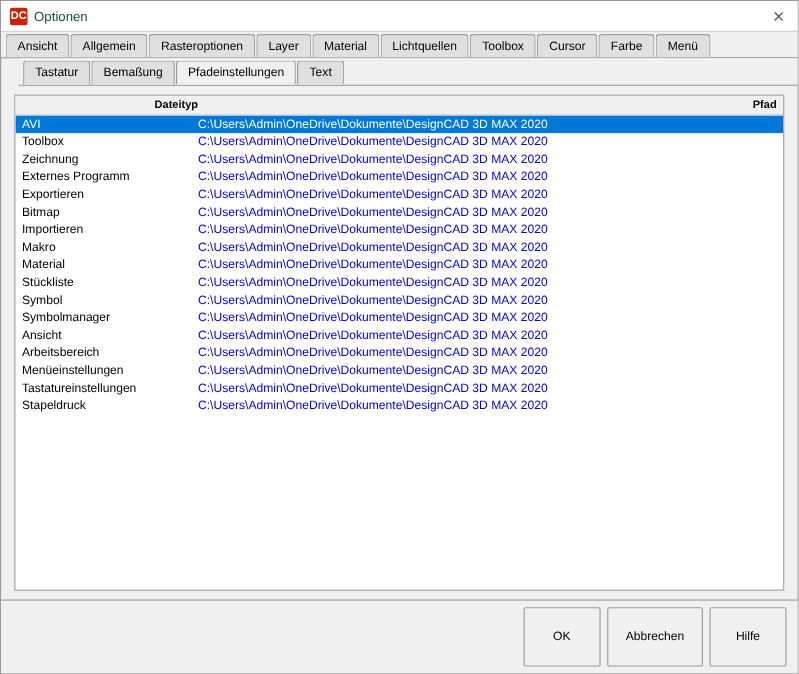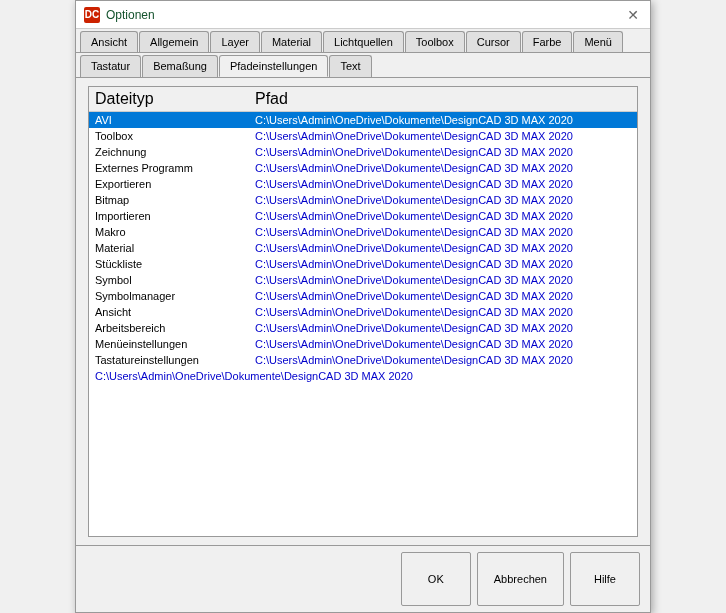--- a/index.html
+++ b/index.html
@@ -6,21 +6,21 @@
     body {
       font-family: 'Segoe UI', Tahoma, Geneva, Verdana, sans-serif;
       font-size: 12px;
       background: #f0f0f0;
       display: flex;
       justify-content: center;
       align-items: center;
       height: 100vh;
     }
     .window {
-      width: 576px;
+      width: 726px;
       height: 613px;
       background: #f0f0f0;
       border: 1px solid #999;
       box-shadow: 2px 2px 8px rgba(0,0,0,0.3);
       display: flex;
       flex-direction: column;
     }
     .title-bar {
       background: #ffffff;
       border-bottom: 1px solid #ccc;
@@ -83,20 +83,21 @@
       white-space: nowrap;
       border-radius: 3px 3px 0 0;
     }
     .tab.active {
       background: #f0f0f0;
       border-bottom: 1px solid #f0f0f0;
       font-weight: normal;
     }
     .tabs-row2 {
       border-top: none;
+      margin-left: 16px;
     }
 
     
     .content {
       flex: 1;
       padding: 8px 12px;
       display: flex;
       flex-direction: column;
     }
 
@@ -109,23 +110,24 @@
       display: flex;
       flex-direction: column;
     }
     .table-header {
       display: flex;
       background: #f0f0f0;
       border-bottom: 1px solid #ccc;
       padding: 3px 6px;
     }
     .table-header-cell {
-      font-size: 16px;
+      font-size: 10px;
       color: #000;
-      font-weight: normal;
+      font-weight: bold;
+      text-align: right;
     }
     .table-header-cell.col-type { width: 160px; }
     .table-header-cell.col-path { flex: 1; }
 
     .table-body {
       overflow-y: auto;
       flex: 1;
     }
     .table-row {
       display: flex;
@@ -195,20 +197,21 @@
         <span>DC</span>
       </div>
       <span class="title-text">Optionen</span>
     </div>
     <button class="title-close">✕</button>
   </div>
 
   <div class="tabs-row1">
     <div class="tab">Ansicht</div>
     <div class="tab">Allgemein</div>
+    <div class="tab">Rasteroptionen</div>
     <div class="tab">Layer</div>
     <div class="tab">Material</div>
     <div class="tab">Lichtquellen</div>
     <div class="tab">Toolbox</div>
     <div class="tab">Cursor</div>
     <div class="tab">Farbe</div>
     <div class="tab">Menü</div>
   </div>
 
   <div class="tabs-row2">
@@ -285,20 +288,21 @@
           </div>
           <div class="table-row">
             <div class="cell-type">Menüeinstellungen</div>
             <div class="cell-path">C:\Users\Admin\OneDrive\Dokumente\DesignCAD 3D MAX 2020</div>
           </div>
           <div class="table-row">
             <div class="cell-type">Tastatureinstellungen</div>
             <div class="cell-path">C:\Users\Admin\OneDrive\Dokumente\DesignCAD 3D MAX 2020</div>
           </div>
           <div class="table-row">
+            <div class="cell-type">Stapeldruck</div>
             <div class="cell-path">C:\Users\Admin\OneDrive\Dokumente\DesignCAD 3D MAX 2020</div>
           </div>
         </div>
     </div>
 
   </div>
 
   <div class="footer">
     <button class="footer-btn">OK</button>
     <button class="footer-btn">Abbrechen</button>

